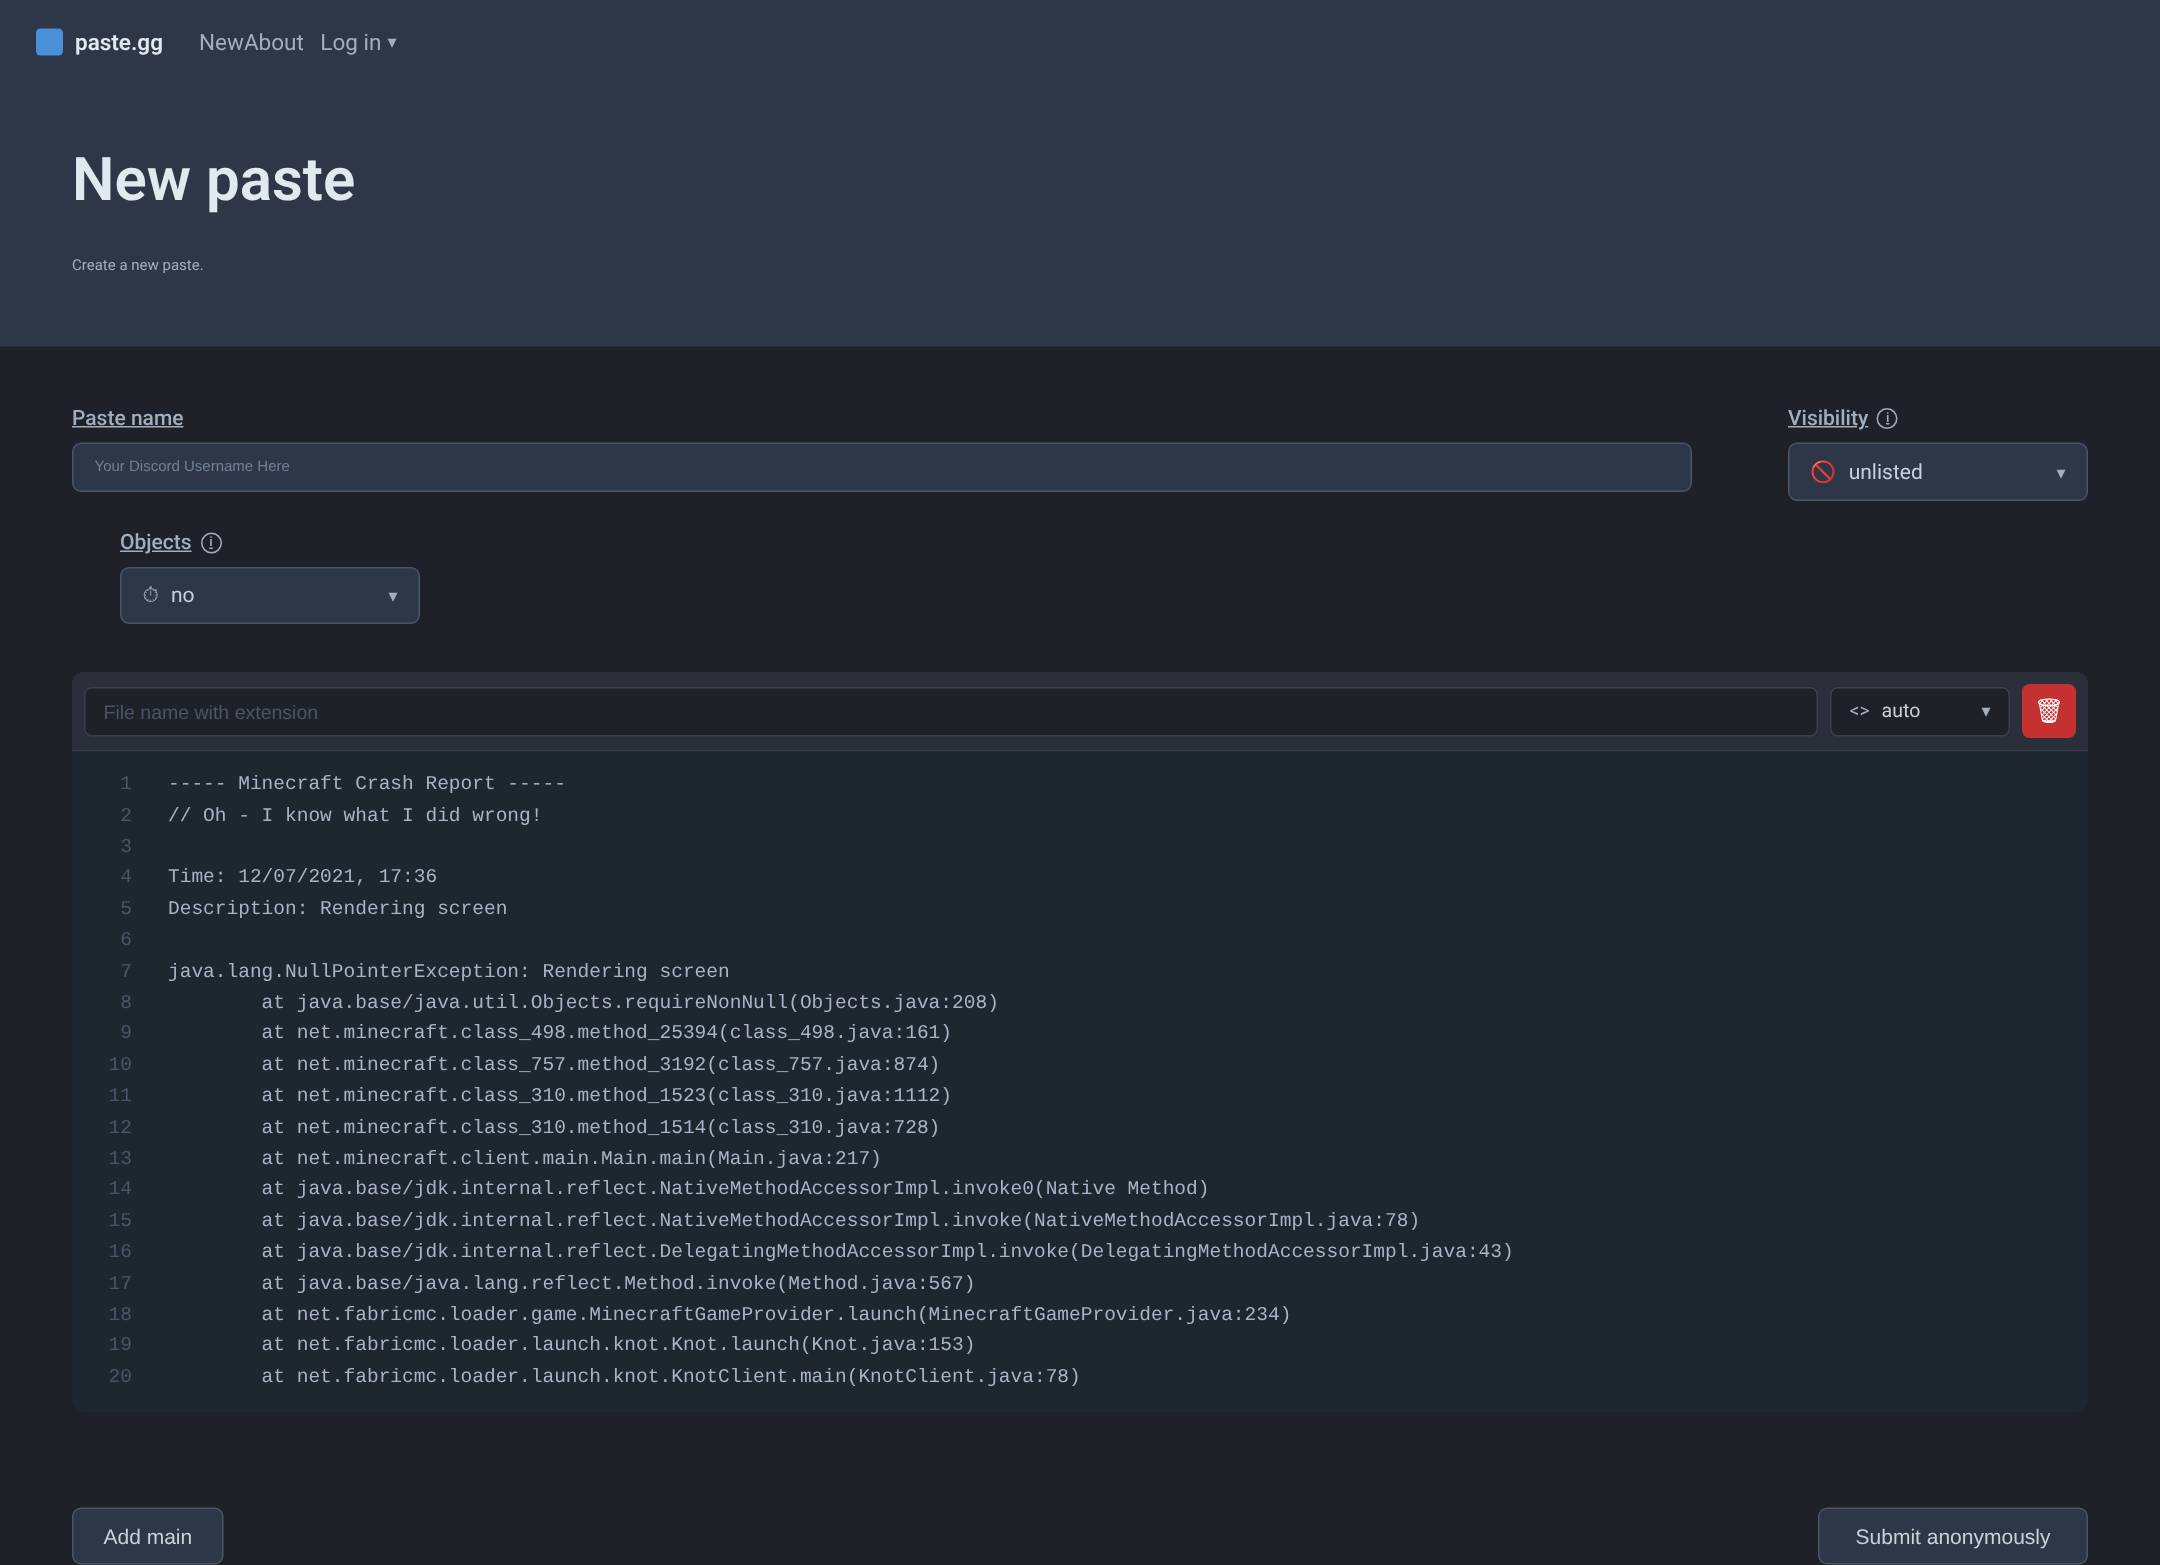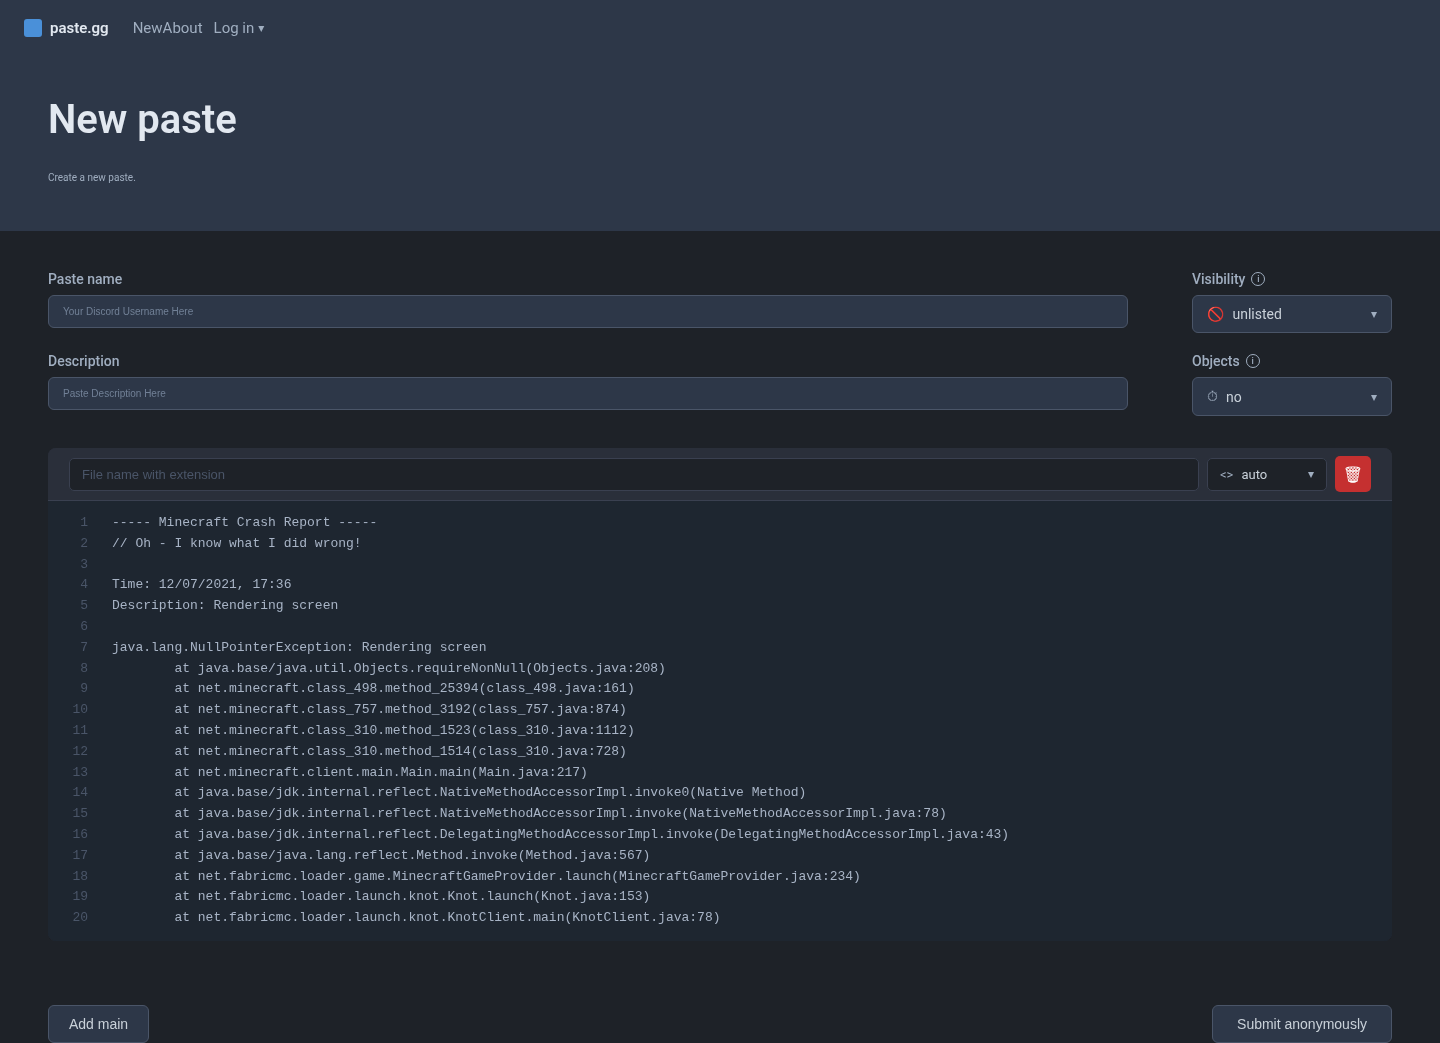--- a/index.html
+++ b/index.html
@@ -91,20 +91,21 @@
     }
     .form-group {
       display: flex;
       flex-direction: column;
       gap: 8px;
     }
     .form-label {
       font-size: 14px;
       color: #a0aec0;
       font-weight: 500;
+      text-decoration: underline;
     }
     .form-label-with-icon {
       display: flex;
       align-items: center;
       gap: 6px;
     }
     .info-icon {
       width: 14px;
       height: 14px;
       border-radius: 50%;
@@ -158,21 +159,21 @@
 
     
     .editor-section {
       background-color: #2a2f3a;
       border-radius: 8px;
       overflow: hidden;
     }
     .editor-toolbar {
       display: flex;
       align-items: center;
-      padding: 8px 21px;
+      padding: 8px 8px;
       background-color: #2a2f3a;
       gap: 8px;
       border-bottom: 1px solid #3a4050;
     }
     .file-input {
       flex: 1;
       background-color: #1e2228;
       border: 1px solid #3a4050;
       border-radius: 5px;
       color: #718096;
@@ -318,24 +319,20 @@
         <div class="select-left">
           <span class="unlisted-icon">🚫</span>
           <span>unlisted</span>
         </div>
         <span class="chevron-down">▾</span>
       </div>
     </div>
   </div>
 
   <div class="two-col" style="margin-bottom: 32px;">
-    <div class="col-left form-group">
-      <label class="form-label">Description</label>
-      <input class="form-input" type="text" placeholder="Paste Description Here" style="">
-    </div>
     <div class="col-right form-group">
       <label class="form-label form-label-with-icon">
         <span>Objects</span>
         <span class="info-icon">i</span>
       </label>
       <div class="form-select">
         <div class="select-left">
           <span class="timer-icon">⏱</span>
           <span>no</span>
         </div>

